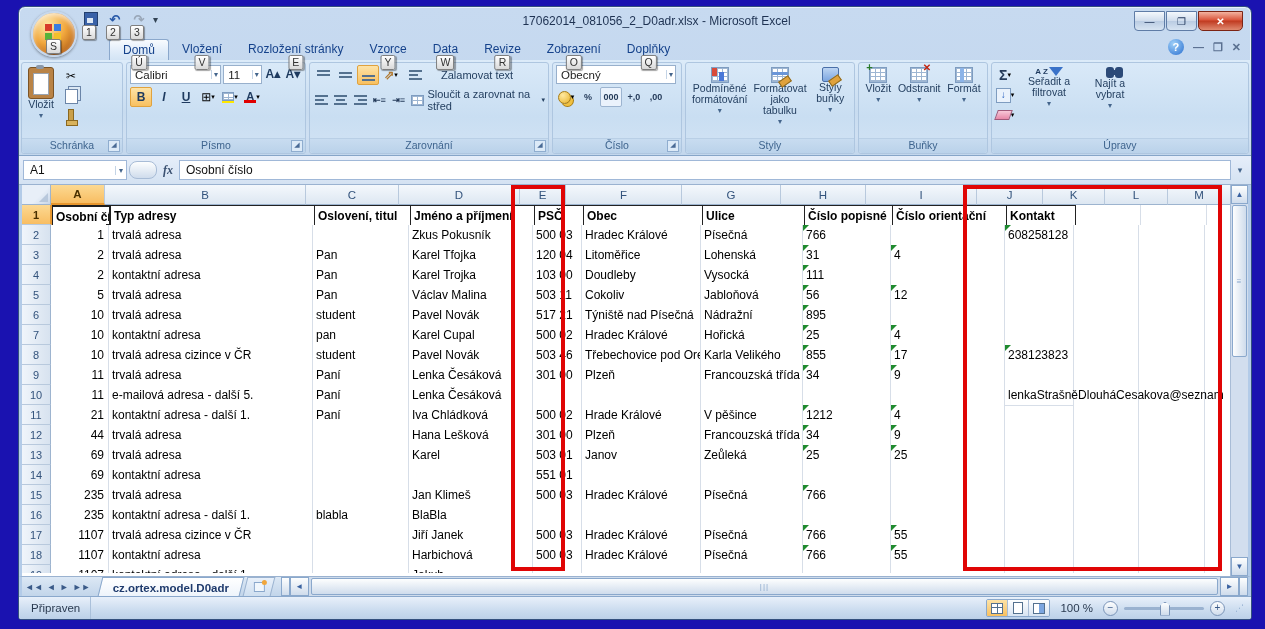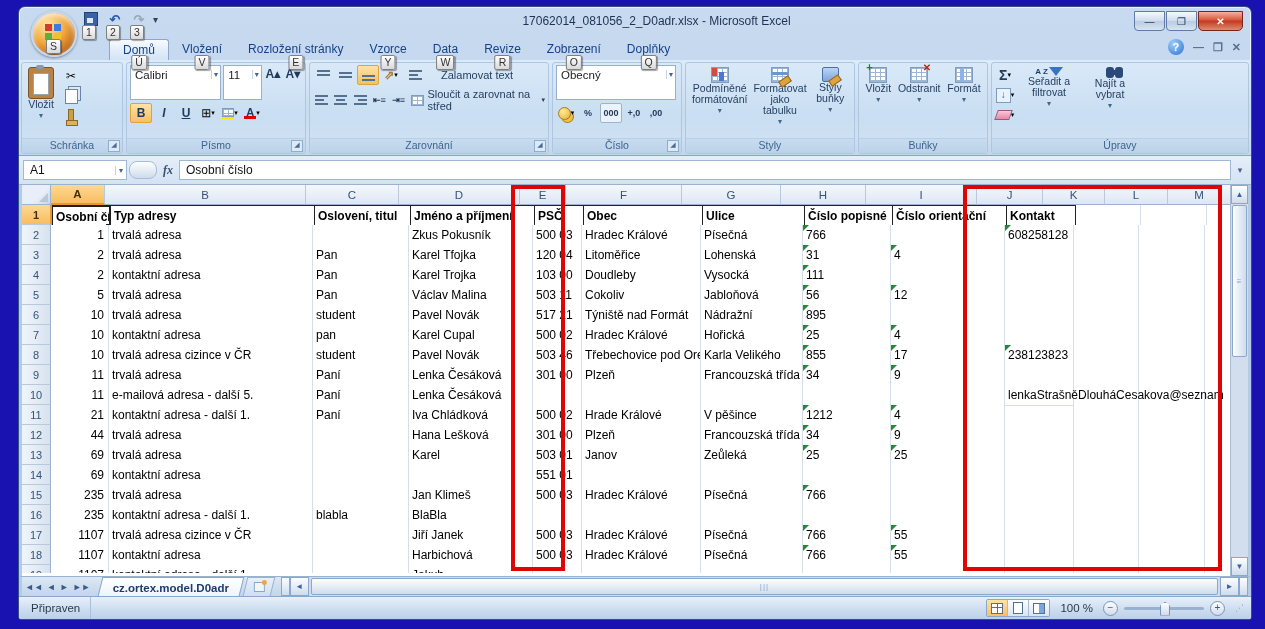--- a/index.html
+++ b/index.html
@@ -55,21 +55,21 @@
   .gbody{flex:1;display:flex;padding:2px 3px;}
   .glabel{height:14px;font-size:10.5px;color:#3e648e;text-align:center;line-height:13px;
     background:linear-gradient(#c8dcf0,#bad2ea);border-top:1px solid #b9cfe6;border-radius:0 0 3px 3px;position:relative;}
   .launcher{position:absolute;right:2px;top:1px;width:10px;height:10px;border:1px solid #8fadcf;
     font-size:7px;line-height:8px;color:#4a6b96;text-align:center;background:#dceaf8;}
   .bigbtn{display:flex;flex-direction:column;align-items:center;justify-content:flex-start;
     padding:2px 3px;border-radius:3px;font-size:10.5px;color:#254061;text-align:center;line-height:11px;}
   .bigbtn .drop{font-size:8px;color:#44658c;}
   .smallbtn{width:20px;height:18px;display:flex;align-items:center;justify-content:center;border-radius:2px;font-size:12px;}
   .combo{background:#fff;border:1px solid #98b0cc;height:17px;font-size:11.5px;color:#222;
-    display:flex;align-items:center;padding:0 2px 16px 4px;}
+    display:flex;align-items:center;padding:0 2px 0 4px;}
   .combo .drop{margin-left:auto;font-size:8px;color:#44658c;border-left:1px solid #c4d4e6;padding-left:2px;}
   .active-orange{background:linear-gradient(#fde3a7,#f8c060);border:1px solid #e0a23e;}
   .clipicon{width:24px;height:30px;background:#b98346;border:1px solid #7c5426;border-radius:3px;position:relative;}
   .clipicon::before{content:"";position:absolute;left:4px;top:5px;width:14px;height:20px;background:#fff;border:1px solid #9aa4b0;}
   .clipicon::after{content:"";position:absolute;left:7px;top:-3px;width:8px;height:4px;background:#8b98a8;border-radius:2px;}
   .copyicon{width:11px;height:13px;background:#fff;border:1px solid #6b85a8;box-shadow:3px -3px 0 -1px #dce8f4,3px -3px 0 0 #6b85a8;}
   .brushicon{width:4px;height:12px;background:#caa04a;border:1px solid #8a6820;position:relative;}
   .brushicon::after{content:"";position:absolute;left:-3px;bottom:-4px;width:10px;height:4px;background:#d8b25c;border:1px solid #8a6820;}
   .alines{width:13px;height:11px;}
   .al-top{background:repeating-linear-gradient(#54718f 0 2px,transparent 2px 4px) top/100% 6px no-repeat;}
@@ -547,21 +547,21 @@
               <div class="cell" style="width: 62px;"></div>
               <div class="cell" style="width: 62px;"></div>
             </div>
             <div class="grow">
               <div class="rowhdr">6</div>
               <div class="cell num" style="width: 53px;">10</div>
               <div class="cell" style="width: 200px;">trvalá adresa</div>
               <div class="cell" style="width: 92px;">student</div>
               <div class="cell" style="width: 120px;">Pavel Novák</div>
               <div class="cell" style="width: 45px;">517 21</div>
-              <div class="cell" style="width: 115px;">Týniště nad Formát</div>
+              <div class="cell" style="width: 115px;">Týniště nad Písečná</div>
               <div class="cell" style="width: 98px;">Nádražní</div>
               <div class="cell" style="width: 84px;"><span class="tri"></span>895</div>
               <div class="cell" style="width: 110px;"></div>
               <div class="cell" style="width: 65px;"></div>
               <div class="cell" style="width: 61px;"></div>
               <div class="cell" style="width: 62px;"></div>
               <div class="cell" style="width: 62px;"></div>
             </div>
             <div class="grow">
               <div class="rowhdr">7</div>

